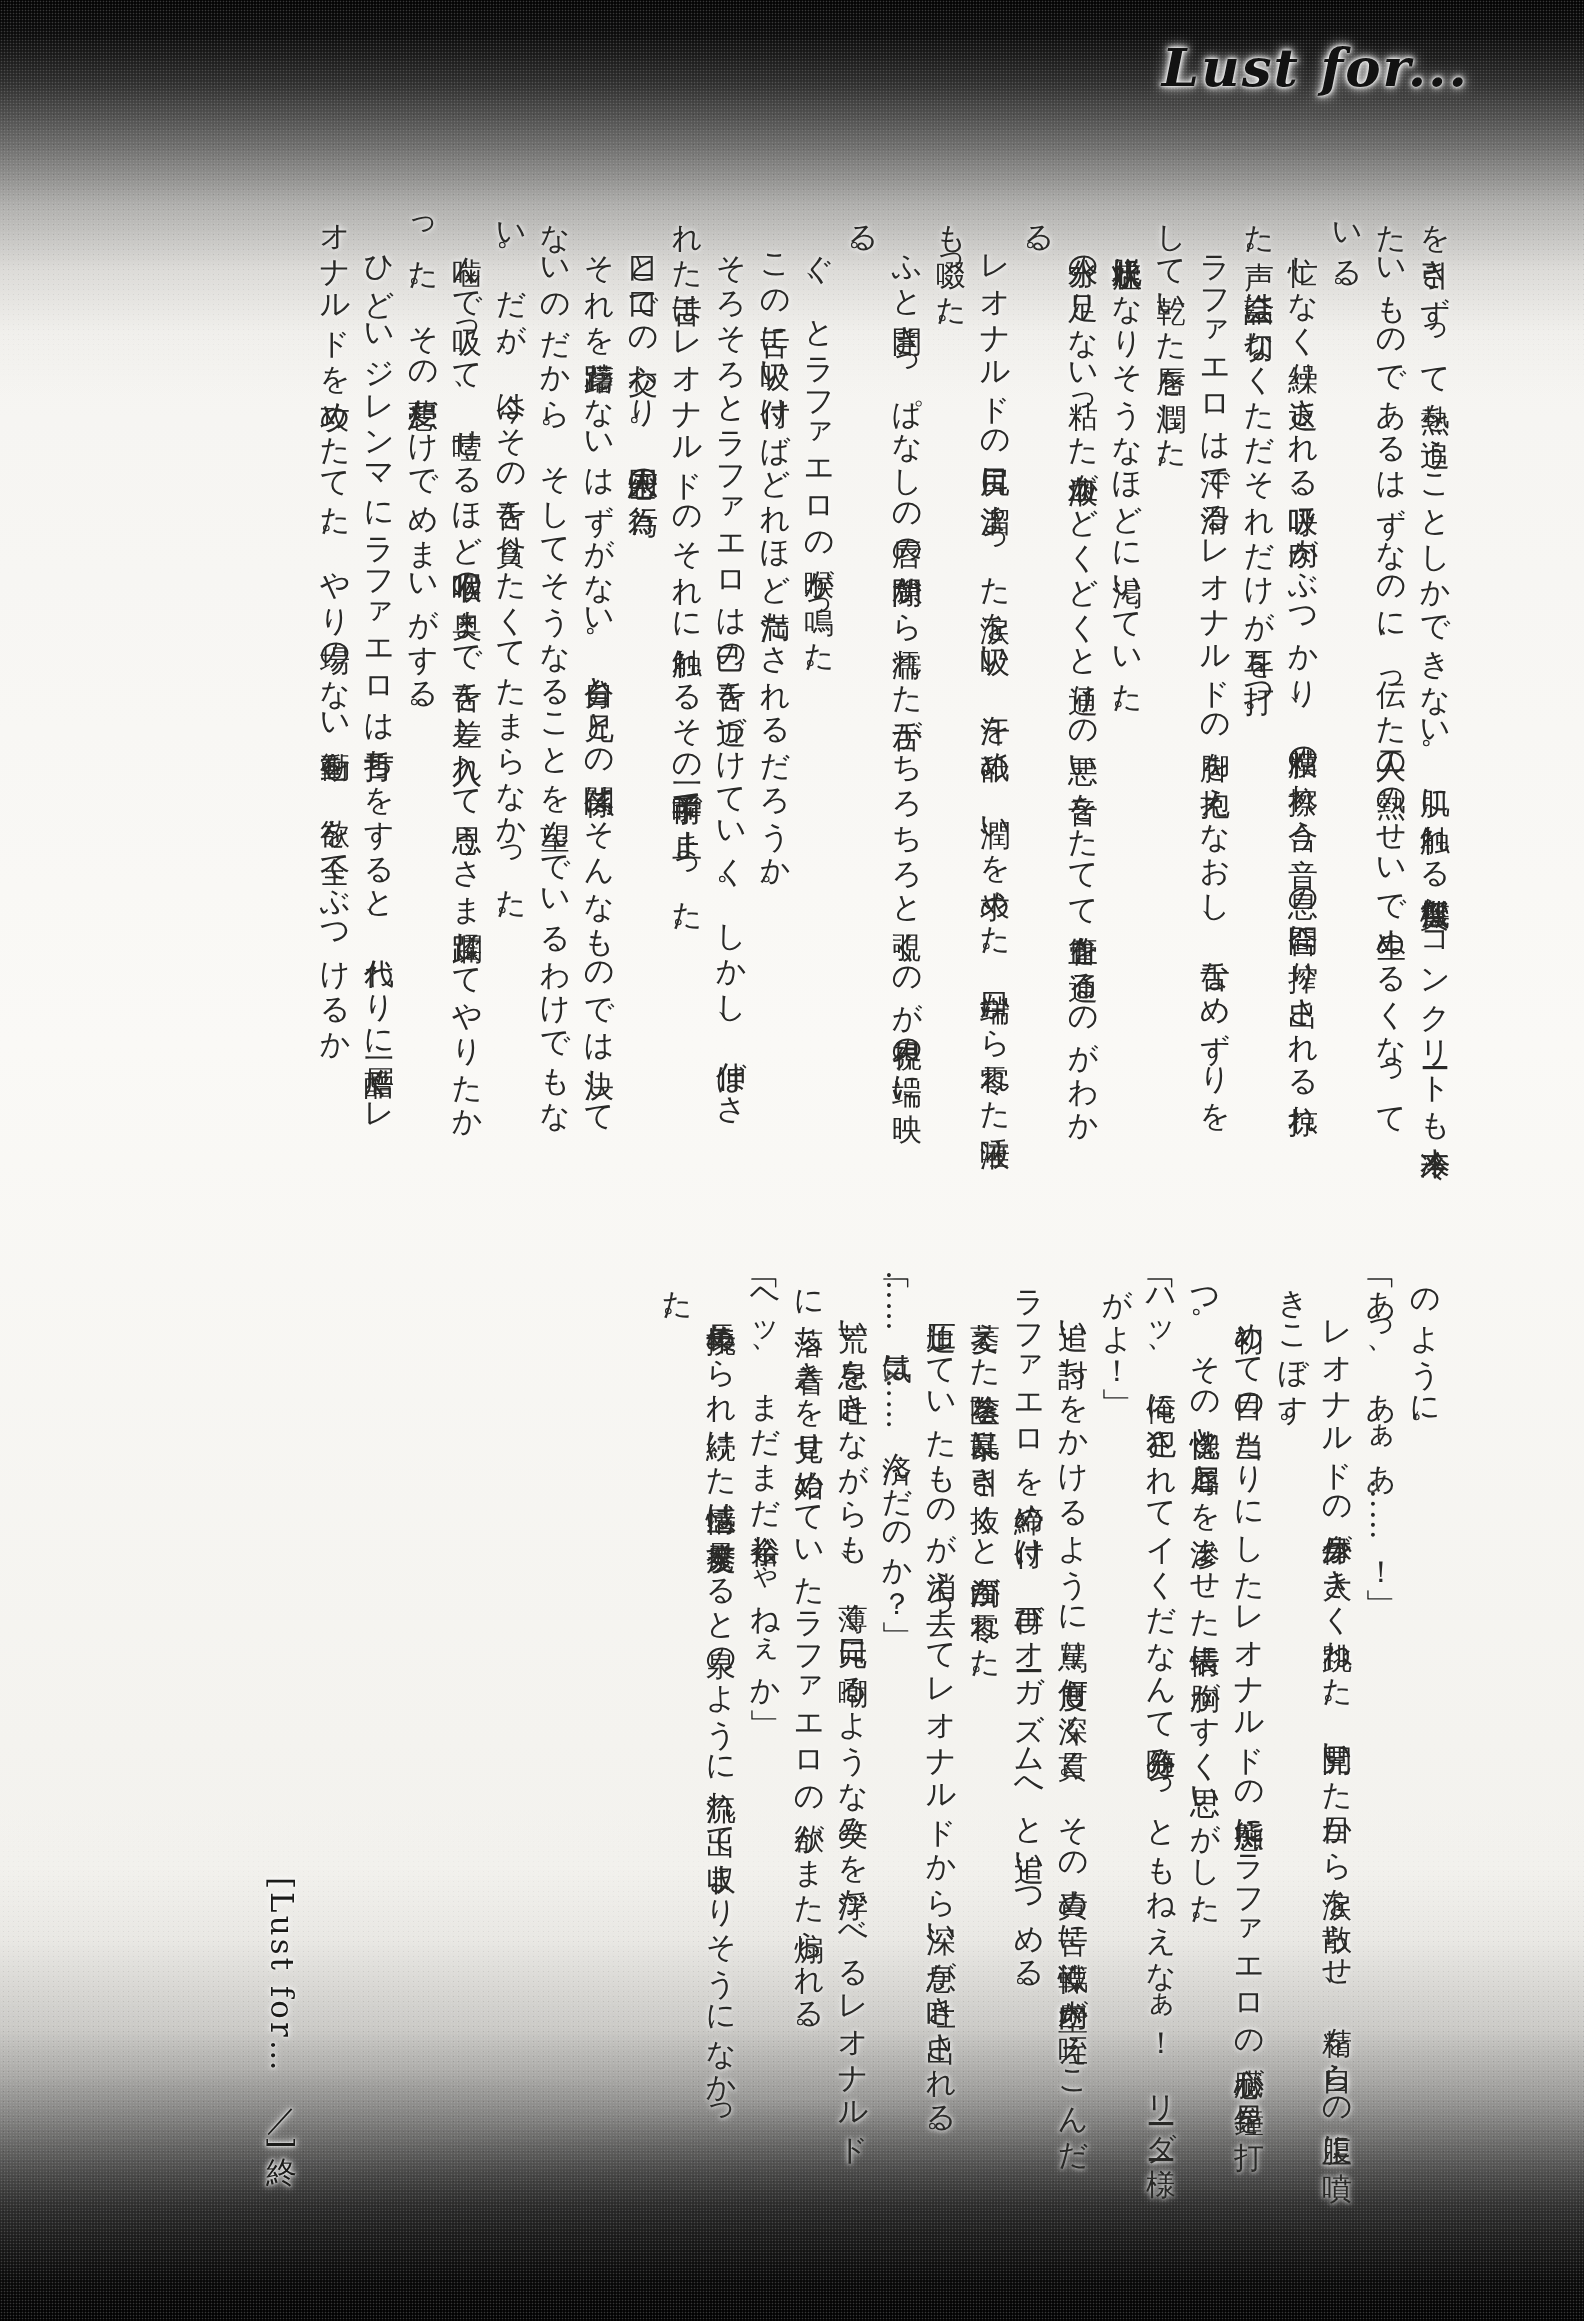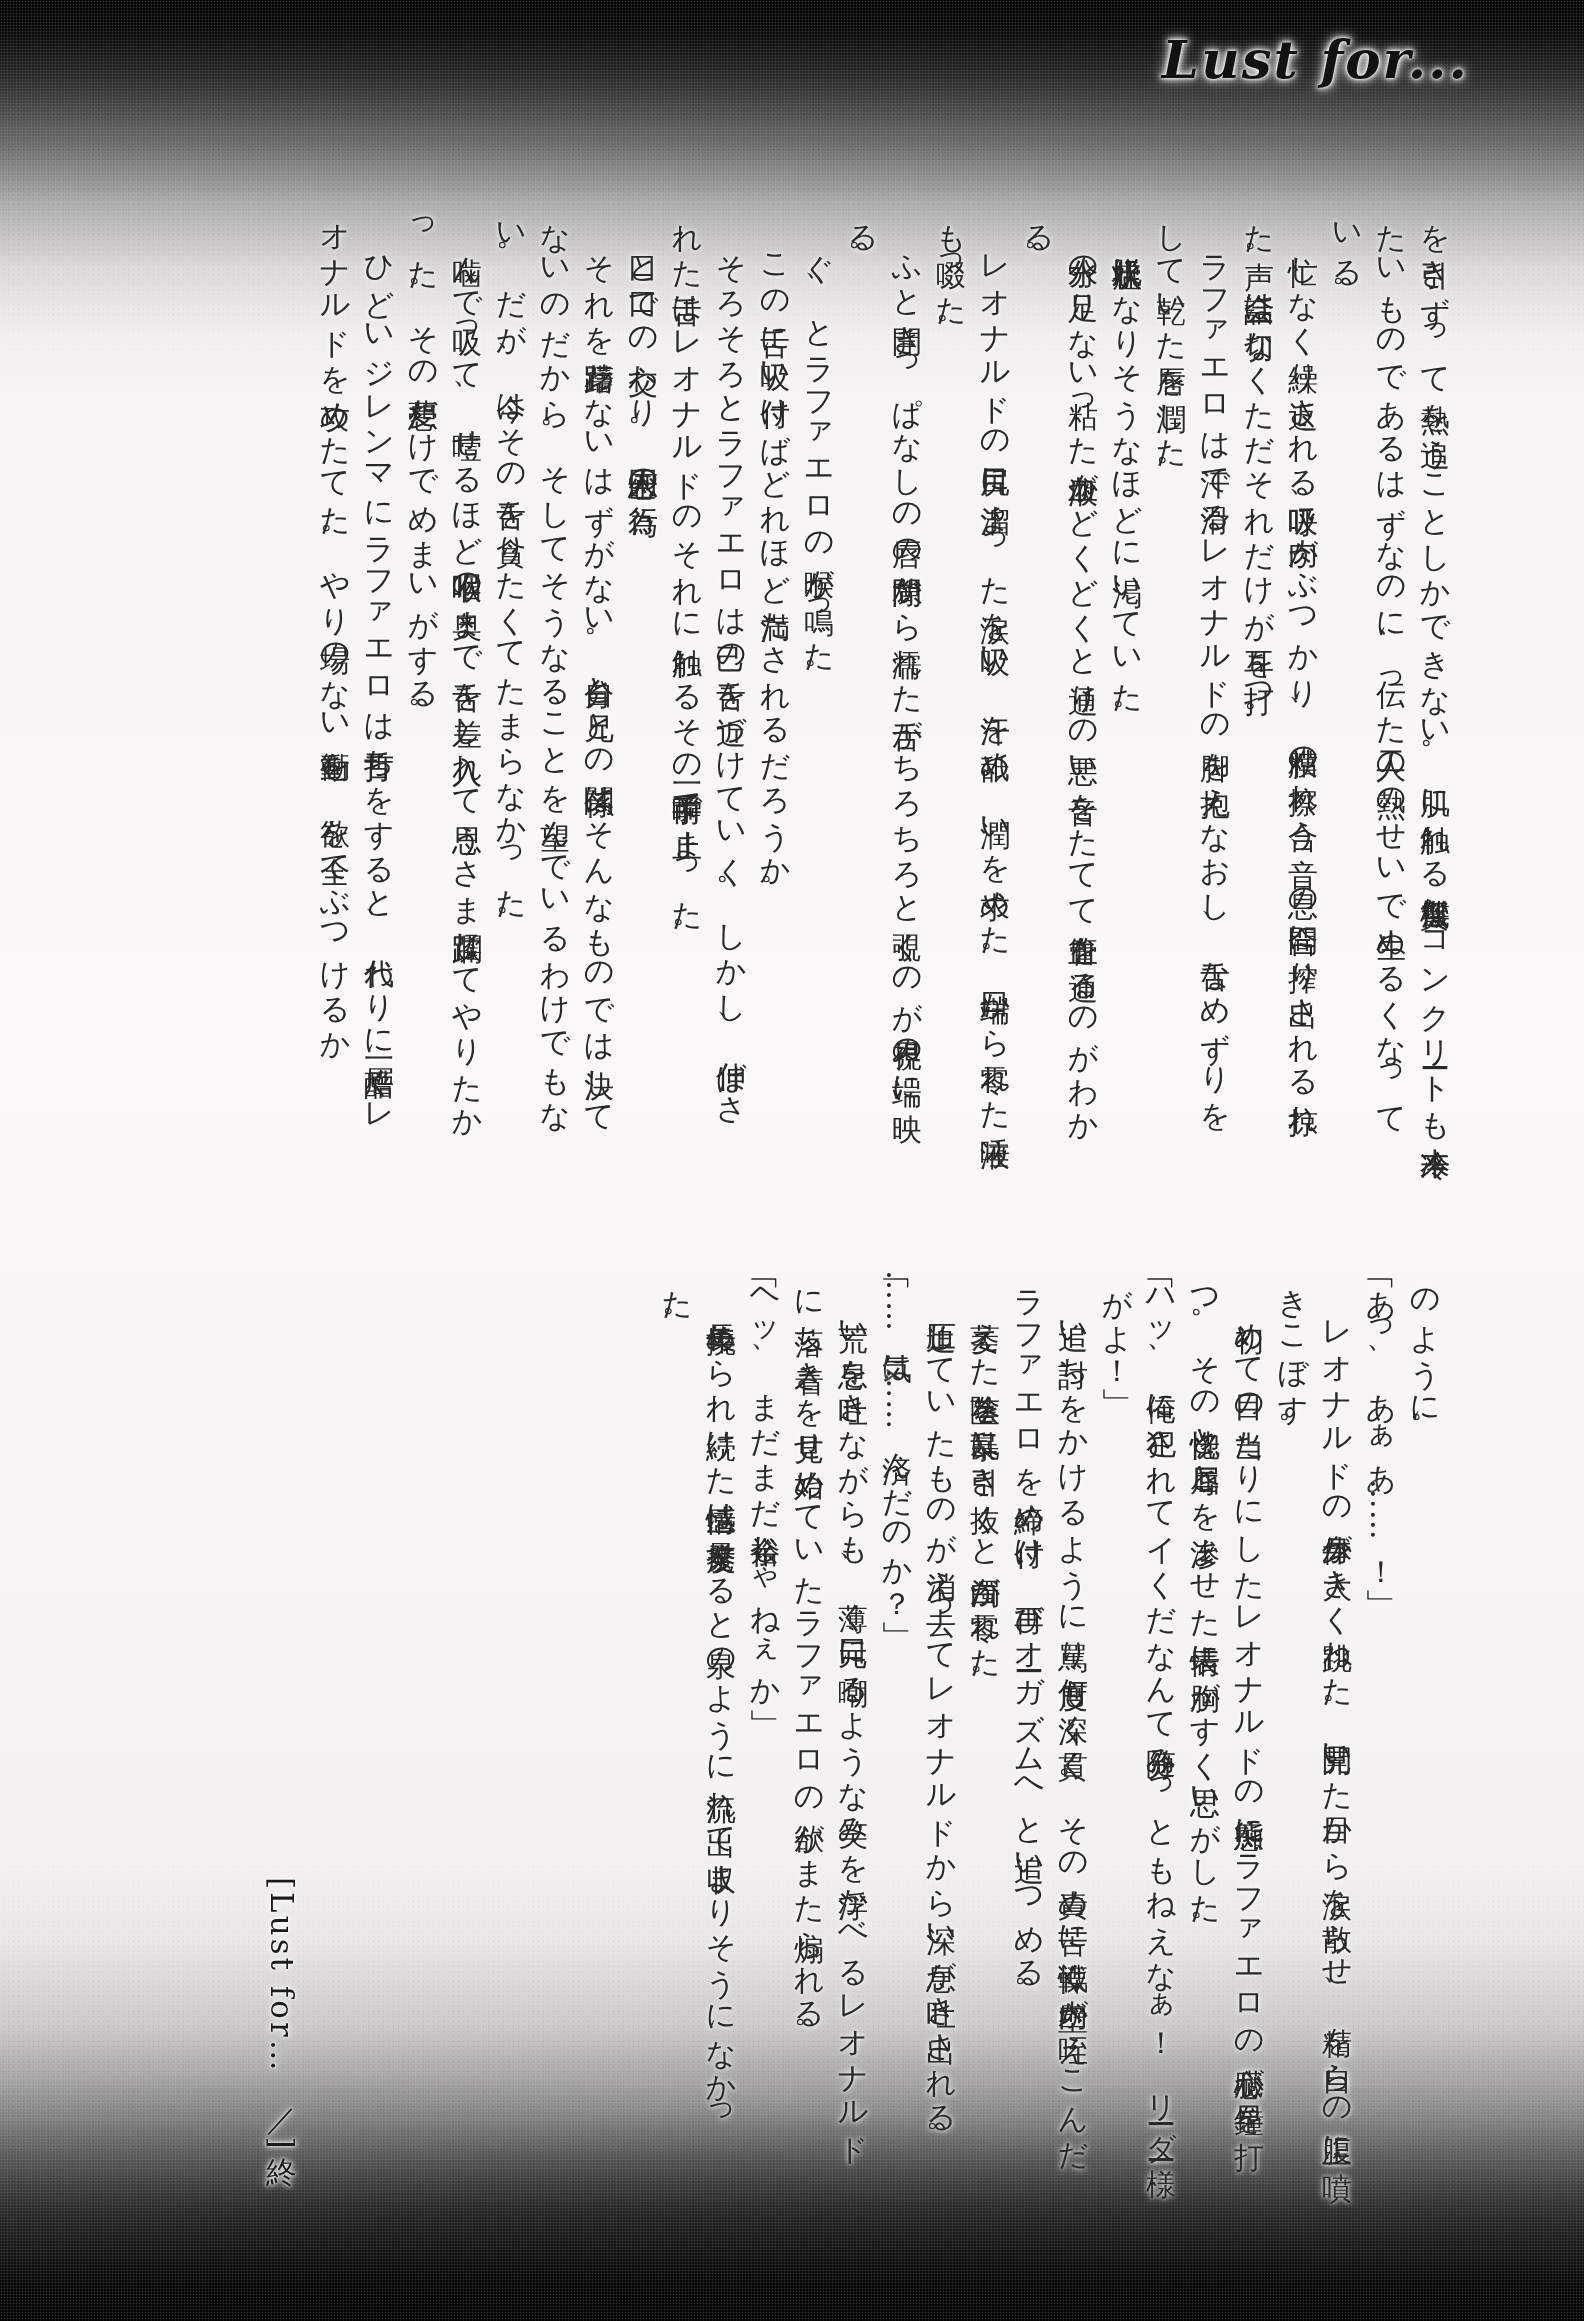--- a/index.html
+++ b/index.html
@@ -45,21 +45,21 @@
     -webkit-mask-image: linear-gradient(180deg, rgba(0,0,0,.95), transparent);
     mask-image: linear-gradient(180deg, rgba(0,0,0,.95), transparent);
   }
   .speckle-bottom {
     bottom: 0; height: 515px;
     -webkit-mask-image: linear-gradient(0deg, rgba(0,0,0,.95), transparent);
     mask-image: linear-gradient(0deg, rgba(0,0,0,.95), transparent);
   }
   
   .title {
-    position: absolute; top: 28px; right: 115px; margin: 0;
+    position: absolute; top: 36px; right: 115px; margin: 0;
     font-size: 53px; font-style: italic; font-weight: bold;
     letter-spacing: 2px; color: #121212;
     text-shadow: 0 0 2px #fff, 0 0 5px #fff, 0 0 9px rgba(255,255,255,.95), 0 0 15px rgba(255,255,255,.7);
   }
   
   .tblock {
     position: absolute;
     writing-mode: vertical-rl; text-orientation: mixed;
     font-size: 30px; line-height: 44px; letter-spacing: 1px;
     color: #292927;

